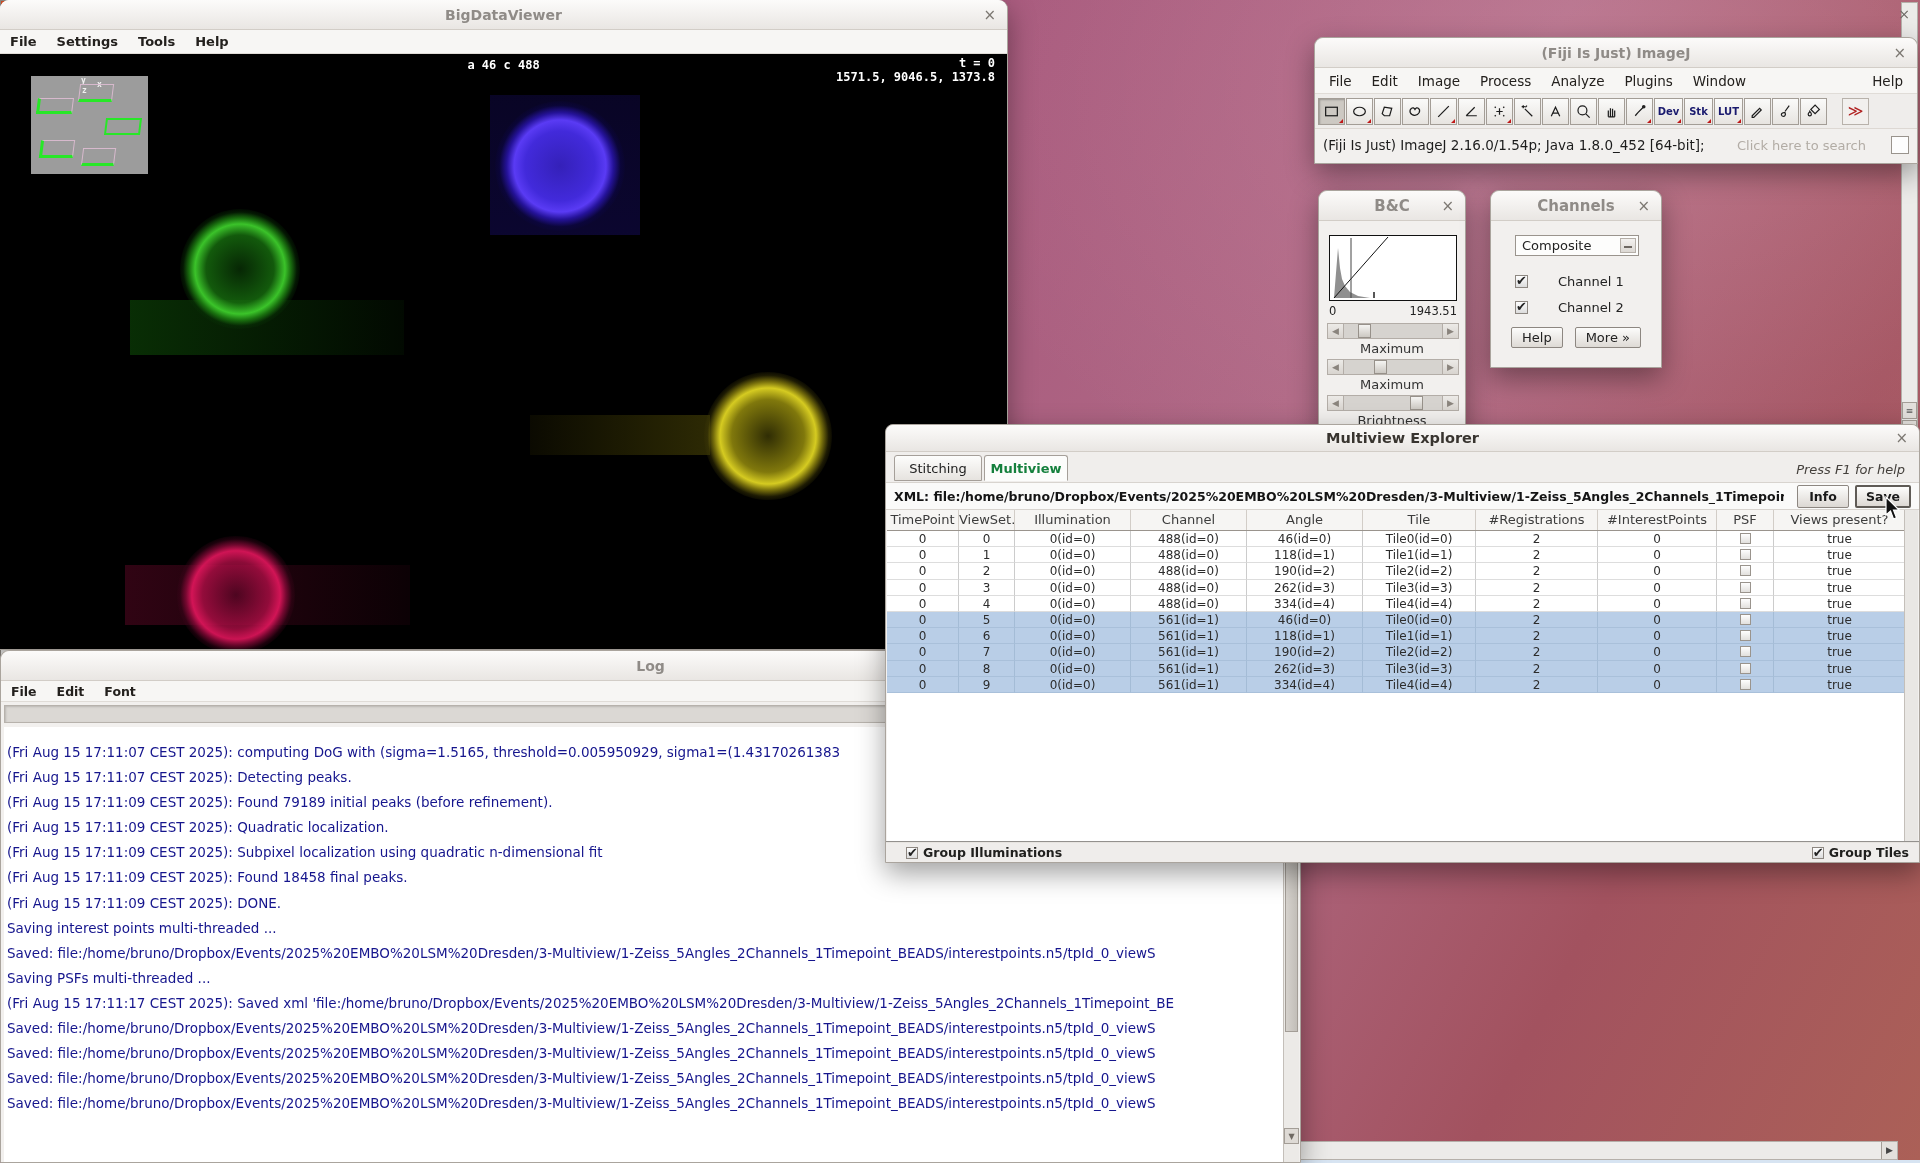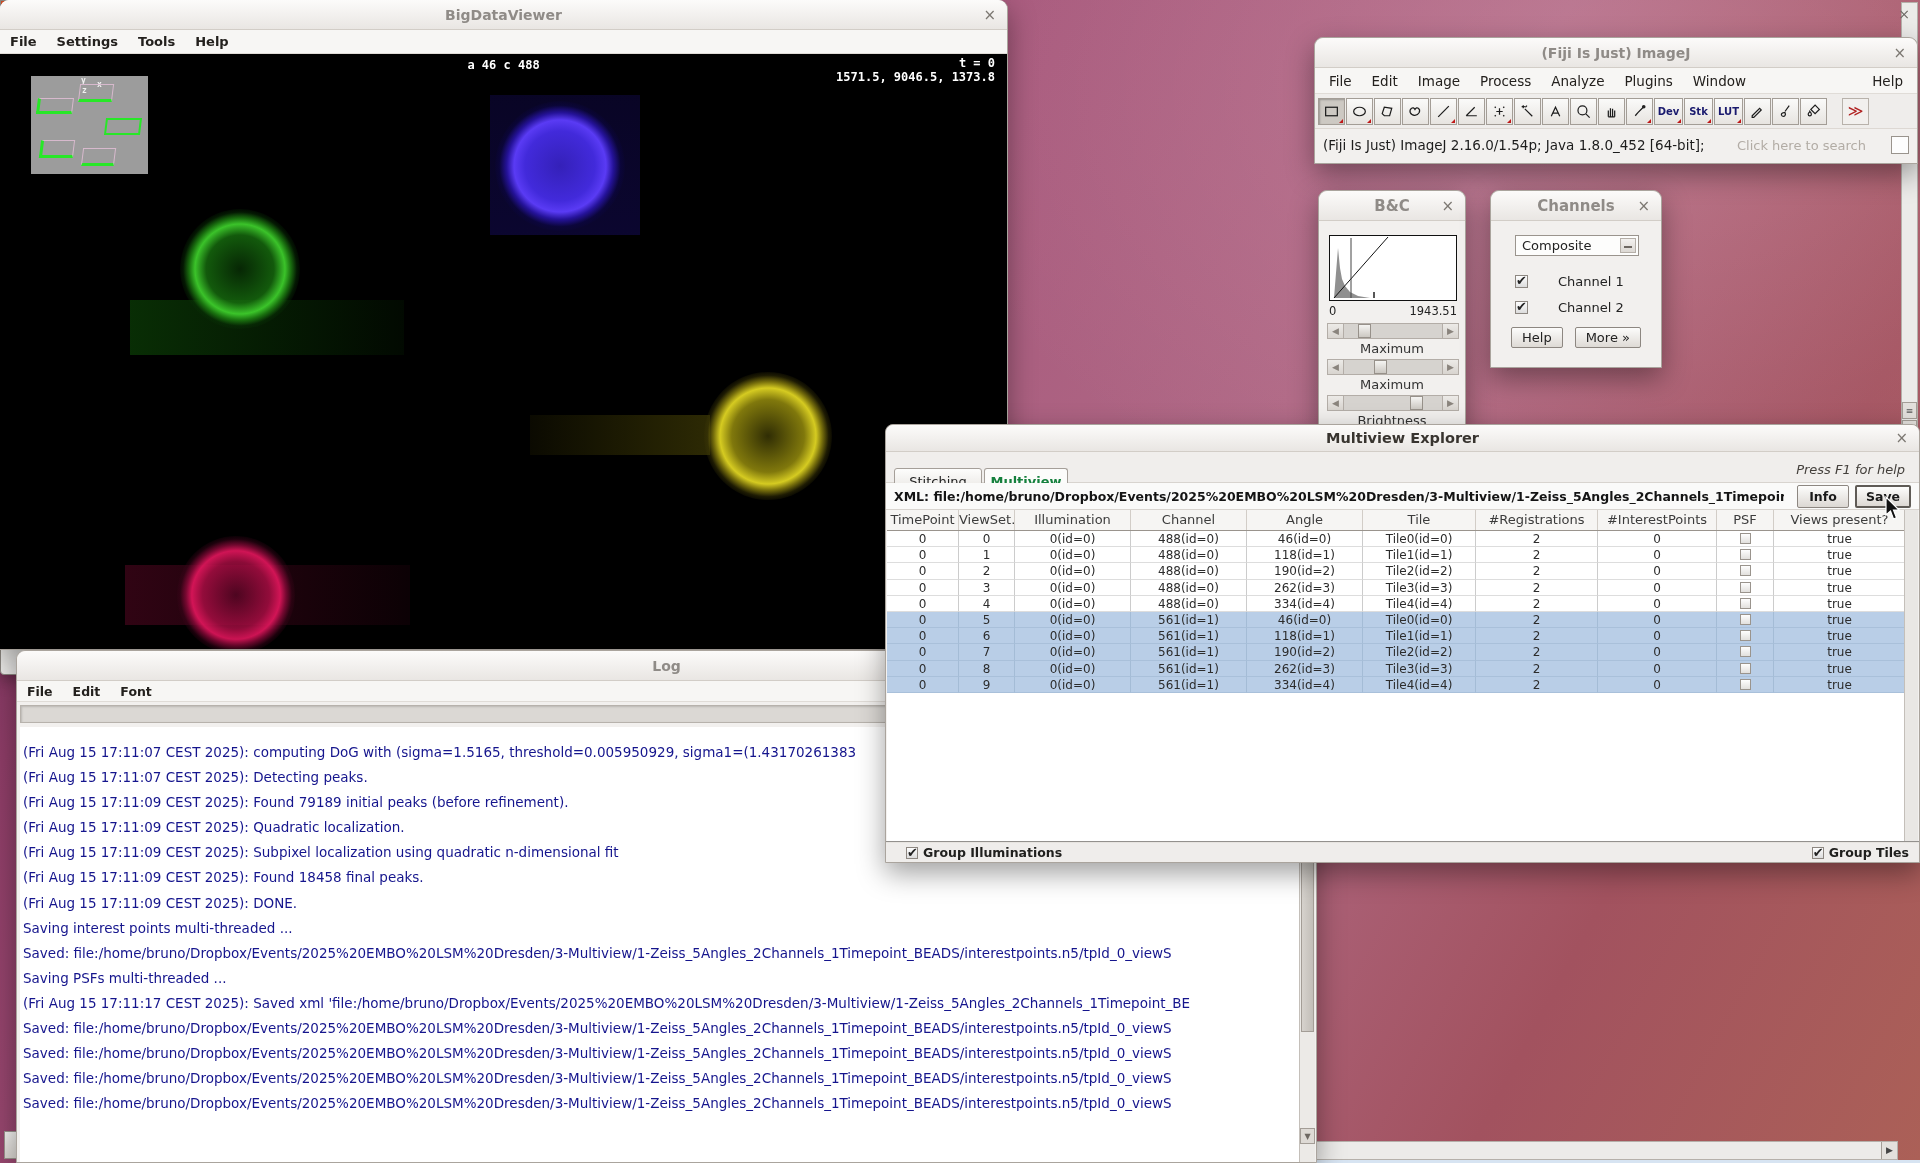--- a/index.html
+++ b/index.html
@@ -102,21 +102,21 @@
   .ch-row { position:absolute; left:24px; width:132px; height:16px; display:flex; align-items:center; }
   .ch-row .lbl { font-size:13px; color:#222; margin-left:30px; }
   .checkbox { width:13px; height:13px; background:linear-gradient(#fefefe,#dcdcdc);
               border:1px solid #8d8781; position:relative; flex:none; }
   .checkbox.checked::after { content:"✔"; position:absolute; left:0px; top:-3px; font-size:13px; color:#222; }
   #ch-buttons { position:absolute; left:0; top:136px; width:100%; display:flex; justify-content:center; gap:12px; }
   .jbtn { background:linear-gradient(#fcfcfb,#dedad5); border:1px solid #8d8781; border-radius:2px;
           font-size:13px; color:#222; padding:2px 10px; }
 
   
-  #log { left:16px; top:650px; width:1301px; height:513px; z-index:60; border-radius:9px 9px 0 0; }
+  #log { left:0; top:650px; width:1301px; height:513px; z-index:60; border-radius:9px 9px 0 0; }
   #log .menubar { font-size:12.5px; height:21px; }
   #log-strip { position:absolute; left:3px; top:54px; width:1279px; height:18px; background:#dbd8d4;
                border:1px solid #b7b2ac; box-shadow:inset 1px 1px 2px rgba(0,0,0,.15); }
   #log-text { position:absolute; left:3px; top:76px; width:1280px; bottom:0; background:#fff;
     overflow:hidden; padding:13px 0 0 3px; }
   .log-line { font-size:13.5px; line-height:25.1px; color:#15158d; white-space:nowrap; }
   #log-vsb { position:absolute; right:1px; top:76px; width:16px; bottom:0; background:#eceae7; border-left:1px solid #c4bfb9; }
   #log-vsb .thumb { position:absolute; left:1px; right:1px; top:5px; height:300px;
     background:linear-gradient(90deg,#d6d2cd,#c2beb8); border:1px solid #a39d96; }
   #log-vsb .dn { position:absolute; left:0; right:0; bottom:18px; height:16px; background:#dedad5;
@@ -159,21 +159,21 @@
   #mini-btnrow { position:absolute; left:4px; bottom:4px; width:232px; height:28px; display:flex; gap:2px; }
   .mini-btn { flex:1; background:linear-gradient(#f4f3f1,#d9d5d0); border:1px solid #9a948d; position:relative; }
   .mini-btn::after { content:""; position:absolute; left:50%; top:4px; transform:translateX(-50%);
     width:26px; height:16px; background:#fdfdfd; border-radius:50% 50% 45% 45%; }
 
   
   #mve { left:885px; top:424px; width:1035px; height:439px; background:#f3f1ef; z-index:70; border-radius:8px 8px 0 0; }
   #mve .titlebar { height:27px; border-radius:8px 8px 0 0; font-size:14.5px; }
   #mve-tabs { position:absolute; left:0; top:27px; width:100%; height:31px; background:#f0eeec;
               border-bottom:1px solid #d8d4cf; }
-  .mve-tab { position:absolute; top:16px; height:26px; display:flex; align-items:center; justify-content:center;
+  .mve-tab { position:absolute; top:3px; height:26px; display:flex; align-items:center; justify-content:center;
     font-size:13px; color:#222; background:linear-gradient(#fdfdfc,#e6e3df); border:1px solid #a59f99;
     border-radius:3px 3px 0 0; }
   .mve-tab.active { background:#fcfcfb; font-weight:bold; color:#15803d; border-bottom-color:#fcfcfb; }
   #mve-help { position:absolute; right:14px; top:10px; font-size:13px; font-style:italic; color:#44403c; }
   #mve-xmlrow { position:absolute; left:0; top:58px; width:100%; height:27px; background:#fafaf9;
     border-bottom:1px solid #d8d4cf; display:flex; align-items:center; }
   #mve-xml { font-size:12.5px; font-weight:bold; color:#141414; padding-left:8px; white-space:nowrap;
              overflow:hidden; width:898px; }
   .mve-btn { position:absolute; top:2px; height:23px; background:linear-gradient(#fdfdfc,#dcd8d3);
     border:1px solid #8d8781; border-radius:2px; font-size:12.5px; font-weight:bold; color:#1a1a1a;

